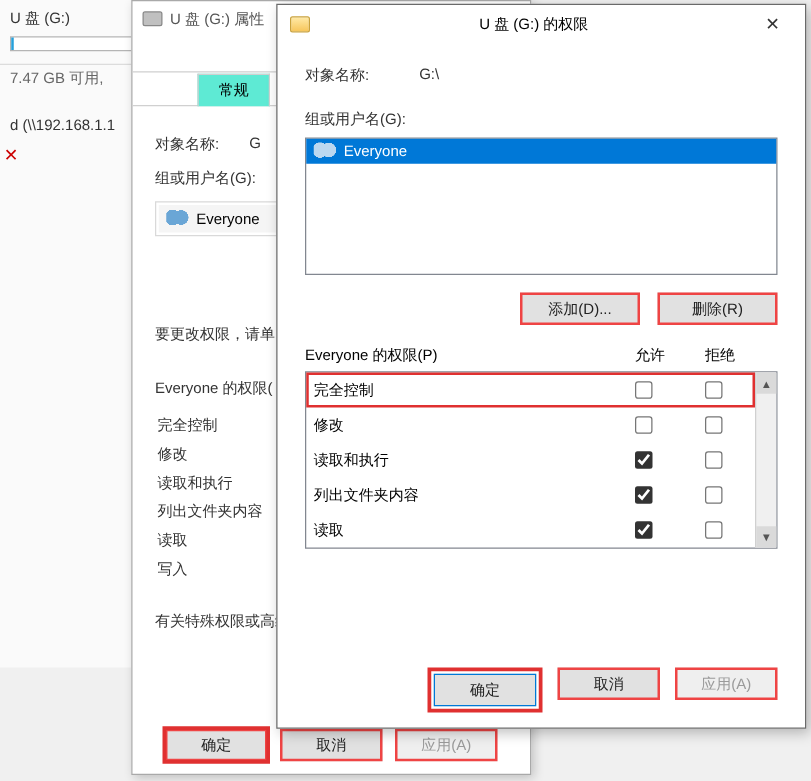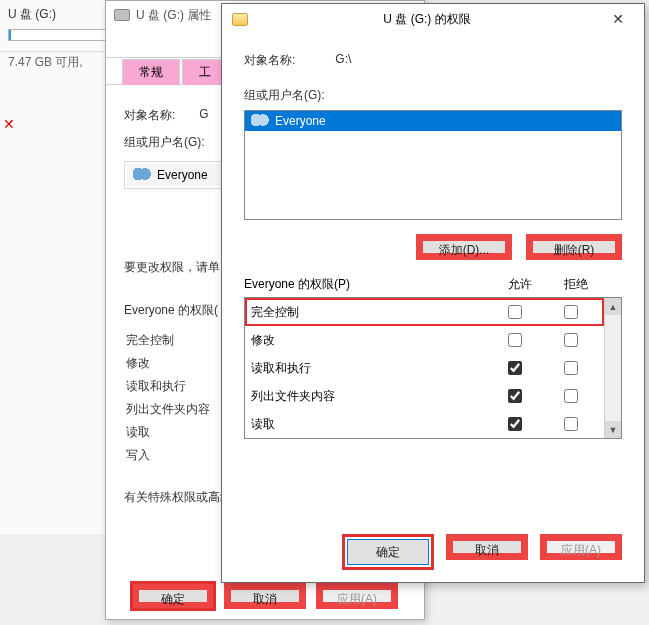--- a/index.html
+++ b/index.html
@@ -12,30 +12,30 @@
   .explorer .drv-space .fill { position: absolute; left: 0; top: 0; bottom: 0; width: 2%; background: #26a0da; }
   .explorer .drv-cap { padding: 2px 8px; color: #666; border-top: 1px solid #dcdcdc; }
   .explorer .net { padding: 20px 8px 4px 8px; color: #333; }
   .explorer .net-close { position: absolute; left: 3px; top: 116px; color: #c00; font-size: 14px; }
 
   
   .dlg-props { position: absolute; left: 105px; top: 0; width: 320px; height: 620px; background: #fff; border: 1px solid #a9a9a9; box-shadow: 2px 2px 8px rgba(0,0,0,.2); }
   .dlg-props .titlebar { height: 28px; display: flex; align-items: center; padding: 0 8px; color: #555; }
   .dlg-props .titlebar .drive-icon { width: 16px; height: 12px; background: #c0c0c0; border: 1px solid #888; border-radius: 2px; margin-right: 6px; }
   .dlg-props .tabs { display: flex; border-bottom: 1px solid #d0d0d0; padding: 10px 0 0 16px; gap: 2px; }
-  .dlg-props .tab { padding: 4px 16px; border: 1px solid #d0d0d0; border-bottom: none; background: #f9a8d4; position: relative; top: 1px; cursor: default; }
+  .dlg-props .tab { padding: 4px 16px; border: 1px solid #d0d0d0; border-bottom: none; background: #5eead4; position: relative; top: 1px; cursor: default; margin-left: 36px; }
   .dlg-props .body { padding: 12px 18px; }
   .dlg-props .row { margin: 10px 0; color: #333; }
   .dlg-props .groupbox { border: 1px solid #d9d9d9; margin-top: 4px; padding: 2px; background: #fff; }
   .dlg-props .group-item { display: flex; align-items: center; padding: 4px 6px; background: #f5f5f5; }
   .dlg-props .group-item .grp-icon { width: 18px; height: 14px; margin-right: 6px; background: radial-gradient(circle at 5px 6px,#6aa6d6 40%,transparent 41%), radial-gradient(circle at 12px 6px,#6aa6d6 40%,transparent 41%); }
   .dlg-props .perm-list { margin-top: 6px; }
   .dlg-props .perm-row { padding: 3px 2px; color: #333; }
   .dlg-props .btnrow { position: absolute; left: 0; right: 0; bottom: 10px; display: flex; gap: 10px; justify-content: center; }
-  .winbtn { min-width: 82px; height: 26px; border: 7px solid #ef4444; background: #e1e1e1; color: #222; cursor: default; }
+  .winbtn { min-width: 82px; height: 26px; border: 2px solid #ef4444; background: #e1e1e1; color: #222; cursor: default; }
   .winbtn.disabled { color: #9a9a9a; background: #efefef; }
   .redframe { outline: 3px solid #e03030; outline-offset: -1px; }
 
   
   .dlg-perm { position: absolute; left: 221px; top: 3px; width: 424px; height: 580px; background: #fff; border: 1px solid #6a6a6a; box-shadow: 3px 3px 10px rgba(0,0,0,.25); }
   .dlg-perm .titlebar2 { height: 30px; display: flex; align-items: center; padding: 0 6px 0 10px; }
   .dlg-perm .titlebar2 .folder-icon { width: 16px; height: 13px; background: linear-gradient(#ffe9a6,#f7c65b); border: 1px solid #caa23c; border-radius: 2px; margin-right: 8px; }
   .dlg-perm .titlebar2 .title-text { flex: 1; text-align: center; }
   .dlg-perm .titlebar2 .close { width: 40px; height: 22px; display: flex; align-items: center; justify-content: center; font-size: 14px; color: #333; }
   .dlg-perm .tabstrip { display: flex; padding: 8px 0 0 16px; border-bottom: 1px solid #d9d9d9; }
@@ -68,20 +68,21 @@
 </style>
 </head>
 <body>
 
 <div class="explorer">
   <div class="drv-label">U 盘 (G:)</div>
   <div class="drv-space">
       <div class="fill"></div>
     </div>
   <div class="drv-cap">7.47 GB 可用,</div>
+  <div class="net">d (\\192.168.1.1</div>
   <div class="net-close">✕</div>
 </div>
 
 <div class="dlg-props">
   <div class="titlebar">
     <span class="drive-icon"></span>
     <span>U 盘 (G:) 属性</span>
   </div>
   <div class="tabs">
     <div style="text-align:center; flex:1; padding-bottom:4px;">ReadyBoost</div>

